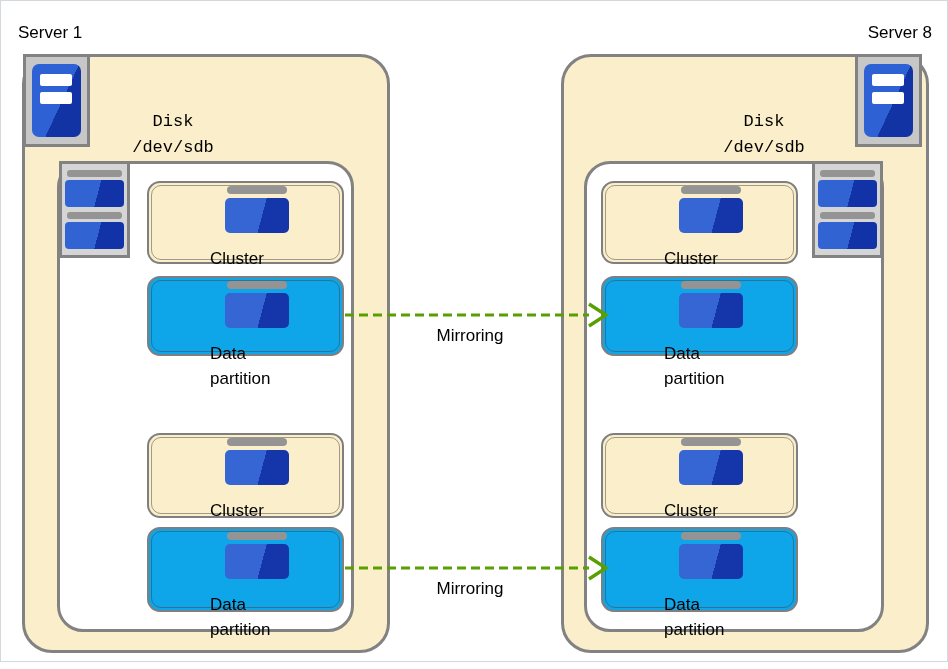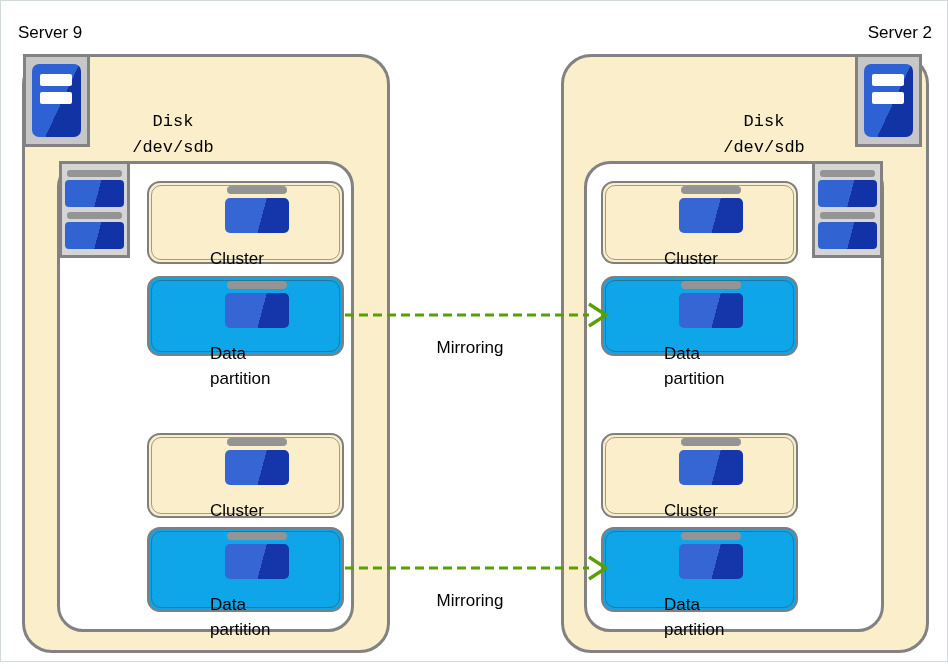--- a/index.html
+++ b/index.html
@@ -70,29 +70,29 @@
   .part-label{font-size:17px;line-height:25px;width:94px;color:#000;}
   
   .disk-title{
     position:absolute;top:109px;width:160px;text-align:center;
     font-size:17px;line-height:26px;color:#000;font-family:Liberation Mono, monospace;
   }
   
   .arrow{position:absolute;width:266px;height:28px;}
   .mirror-label{
     position:absolute;left:370px;width:200px;text-align:center;
-    font-size:17px;line-height:20px;color:#000;margin-top:12px;
+    font-size:17px;line-height:20px;color:#000;
   }
 </style>
 </head>
 <body>
 
 <div class="frame"></div>
 
-<div class="srv-label" style="left:18px">Server 9</div>
+<div class="srv-label" style="left:18px">Server 1</div>
 
 <div class="container" style="left:22px"></div>
 
 <div class="disk-title" style="left:93px">
   <div>Disk</div>
   <div>/dev/sdb</div>
 </div>
 
 <div class="whitebox" style="left:57px;width:297px"></div>
 
@@ -144,21 +144,21 @@
 <div class="part data" style="left:147px;top:527px;height:85px">
   <div class="part-inner">
     <div class="part-icon">
         <div class="pbar"></div>
         <div class="pplatter"></div>
       </div>
     <div class="part-label">Data partition</div>
   </div>
 </div>
 
-<div class="srv-label" style="left:732px;width:200px;text-align:right">Server 2</div>
+<div class="srv-label" style="left:732px;width:200px;text-align:right">Server 8</div>
 
 <div class="container" style="left:561px"></div>
 
 <div class="disk-title" style="left:684px">
   <div>Disk</div>
   <div>/dev/sdb</div>
 </div>
 
 <div class="whitebox" style="left:584px;width:300px"></div>
 

